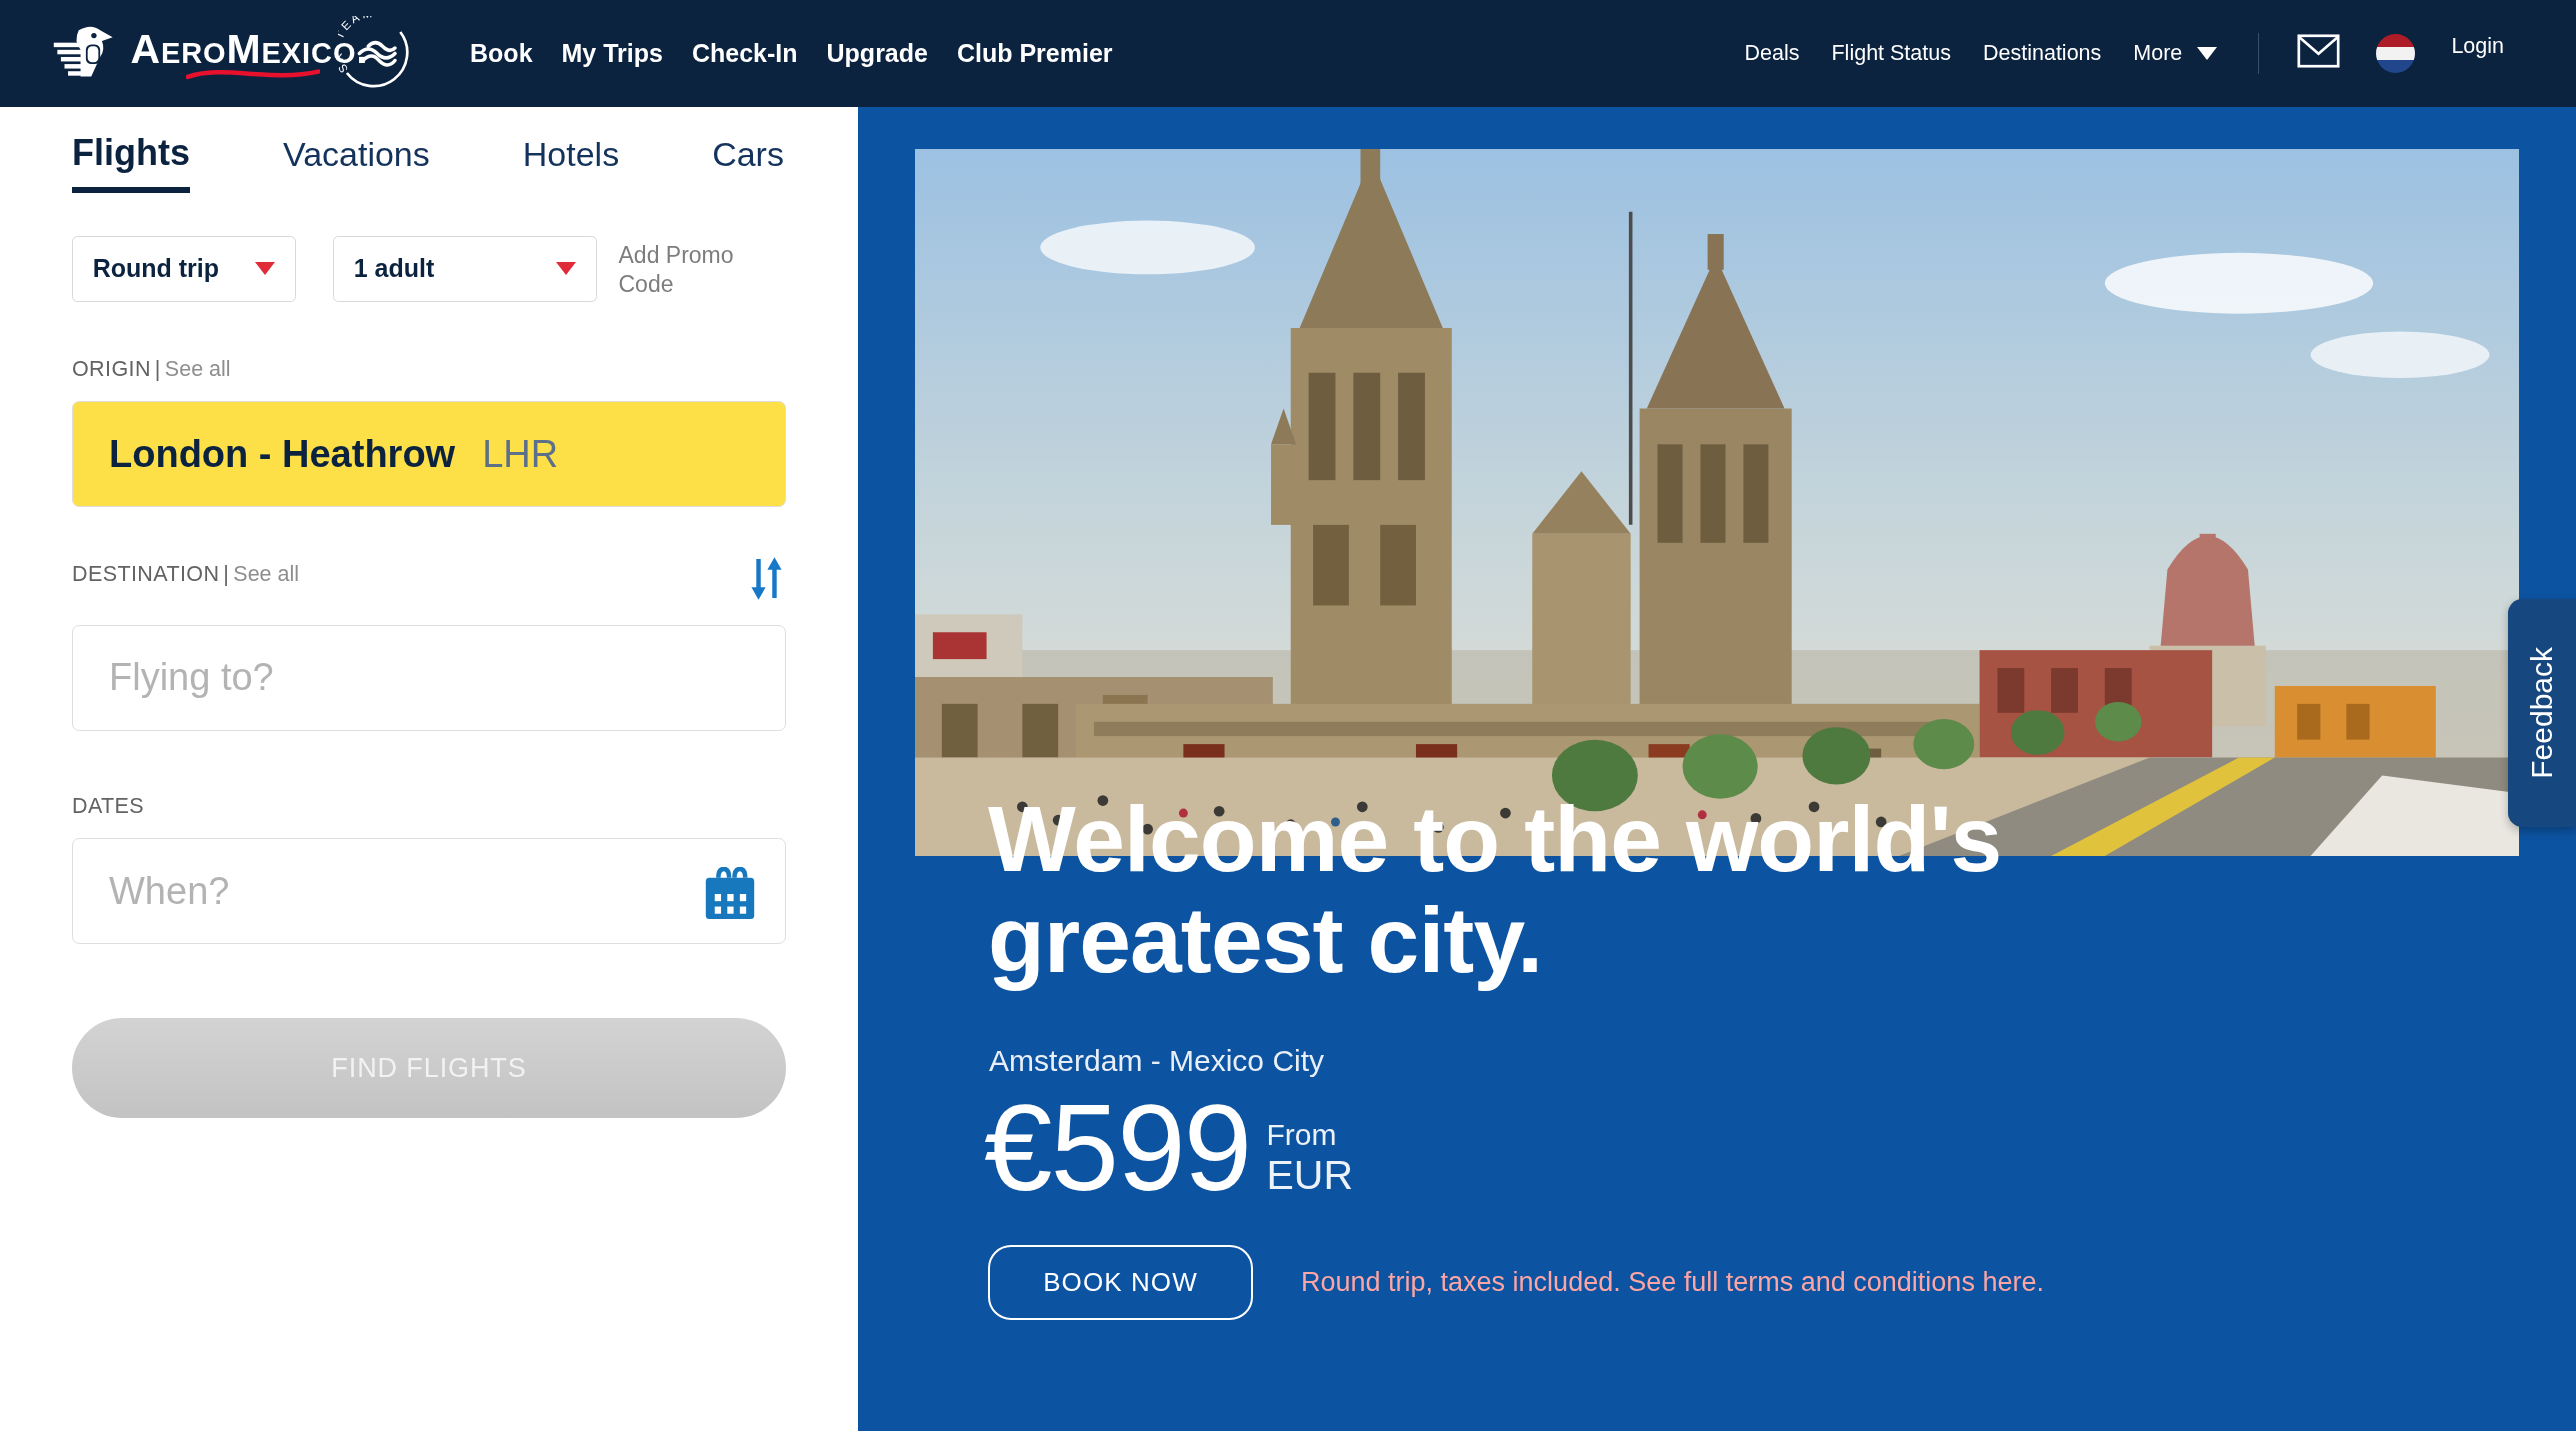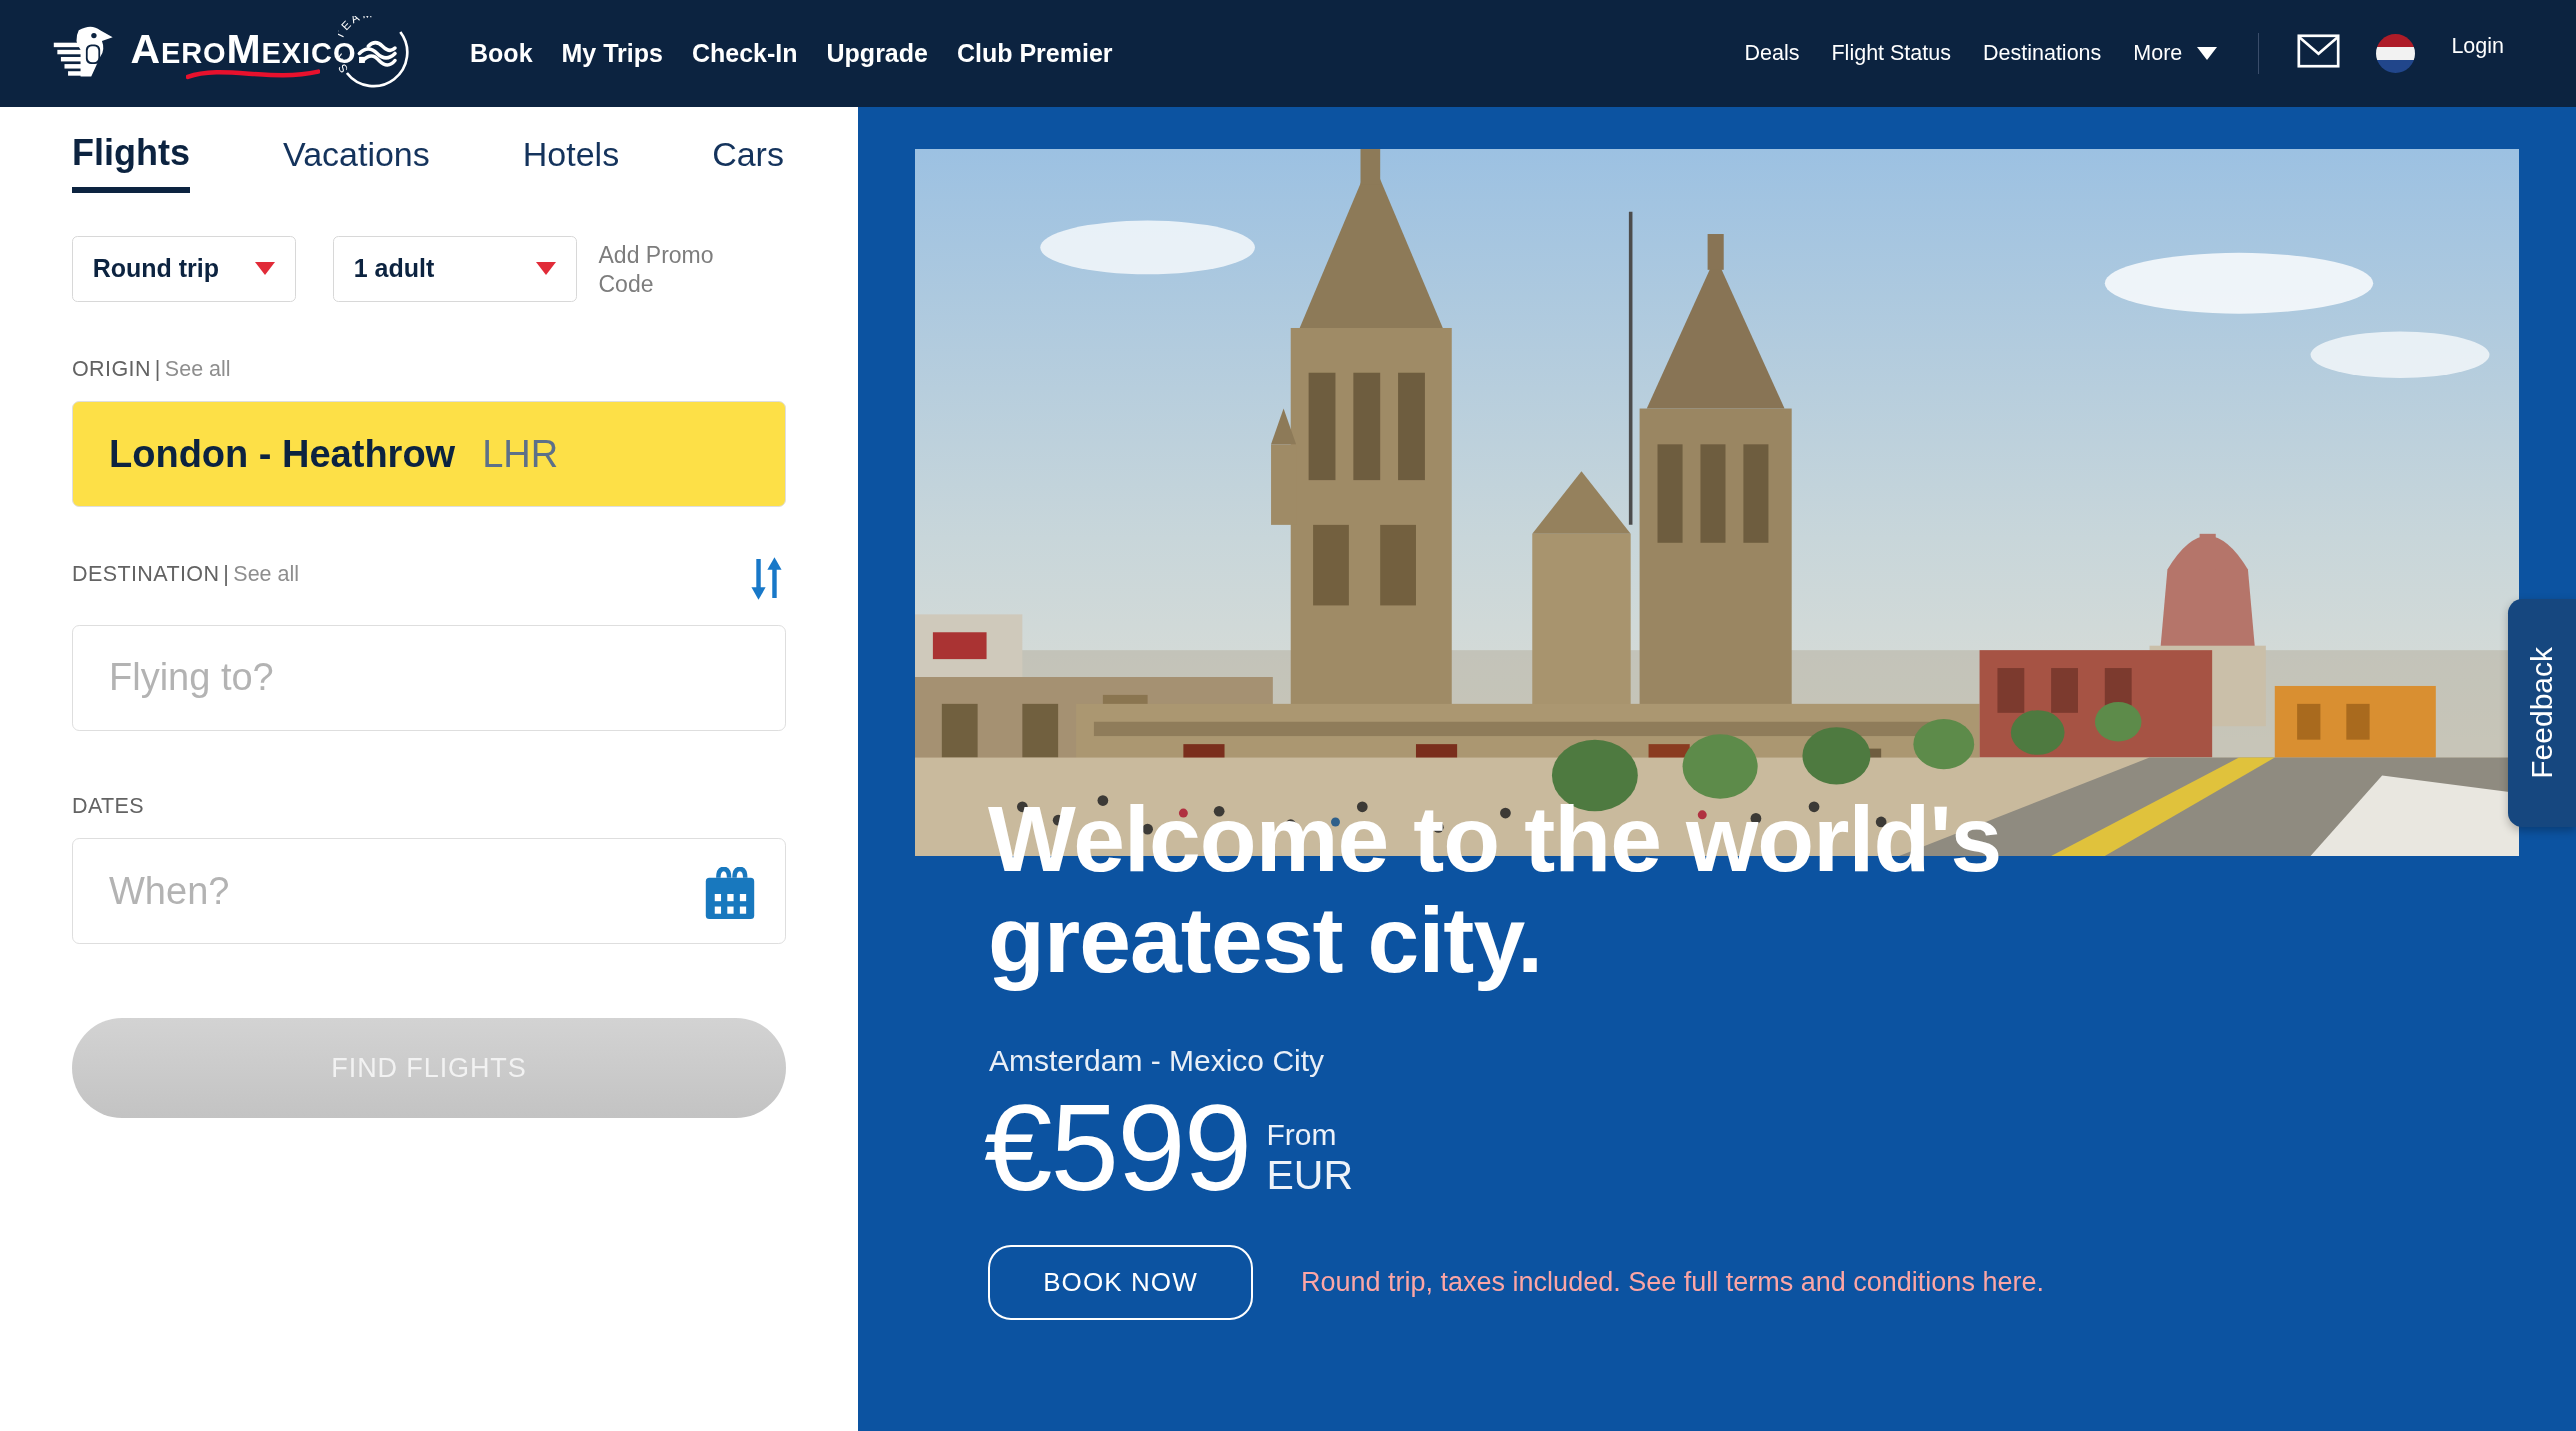--- a/index.html
+++ b/index.html
@@ -29,21 +29,21 @@
   .panel{width:858px;background:#ffffff;padding:25px 72px 0 72px;flex-shrink:0;}
   .hero{flex:1;background:#0C53A1;position:relative;overflow:hidden;padding-left:33px;}
 
   
   .tabs{display:flex;gap:93px;align-items:flex-end;}
   .tab{font-size:34px;color:#14335C;cursor:pointer;padding-bottom:12.5px;border-bottom:6.3px solid transparent;}
   .tab.active{font-size:36px;font-weight:bold;color:#0C2340;border-bottom-color:#0C2340;}
   .selects-row{display:flex;align-items:flex-start;margin-top:43px;}
   .select-box{height:66px;border:1.8px solid #d8d8d8;border-radius:5.4px;background:#fff;display:flex;align-items:center;justify-content:space-between;padding:0 19.7px;cursor:pointer;}
   .select-box.trip{width:224px;}
-  .select-box.pax{width:244px;margin-left:37px;align-items:center;}
+  .select-box.pax{width:264px;margin-left:37px;align-items:center;}
   .select-value{font-size:25px;font-weight:bold;color:#0C2340;}
   .caret-down-red{width:0;height:0;border-left:10.7px solid transparent;border-right:10.7px solid transparent;border-top:13.4px solid #E12B38;}
   .promo{margin-left:21.5px;width:134px;font-size:23px;line-height:1.25;color:#7d7d7d;cursor:pointer;padding-top:5.4px;}
   .field-label-row{display:flex;align-items:flex-start;justify-content:space-between;margin-top:55px;}
   .field-label{font-size:21.5px;letter-spacing:0.4px;color:#636363;}
   .see-all{font-size:21.5px;color:#8e8e8e;cursor:pointer;}
   .big-box{margin-top:19.7px;height:106px;border:1.8px solid #dedede;border-radius:7.2px;background:#fde047;display:flex;align-items:center;padding:0 36px;width:100%;}
   .origin-box{cursor:pointer;}
   .origin-city{font-size:38px;font-weight:bold;color:#0C2340;}
   .origin-code{font-size:38px;color:#5d7089;margin-left:27px;}

